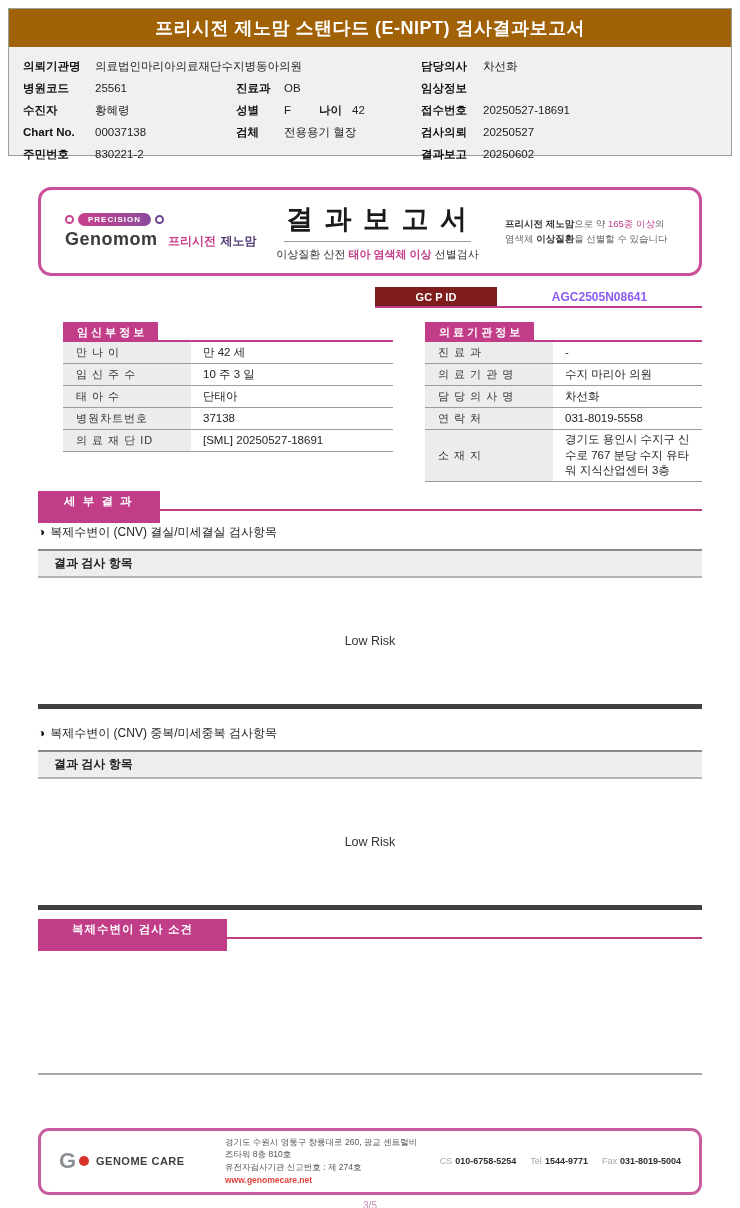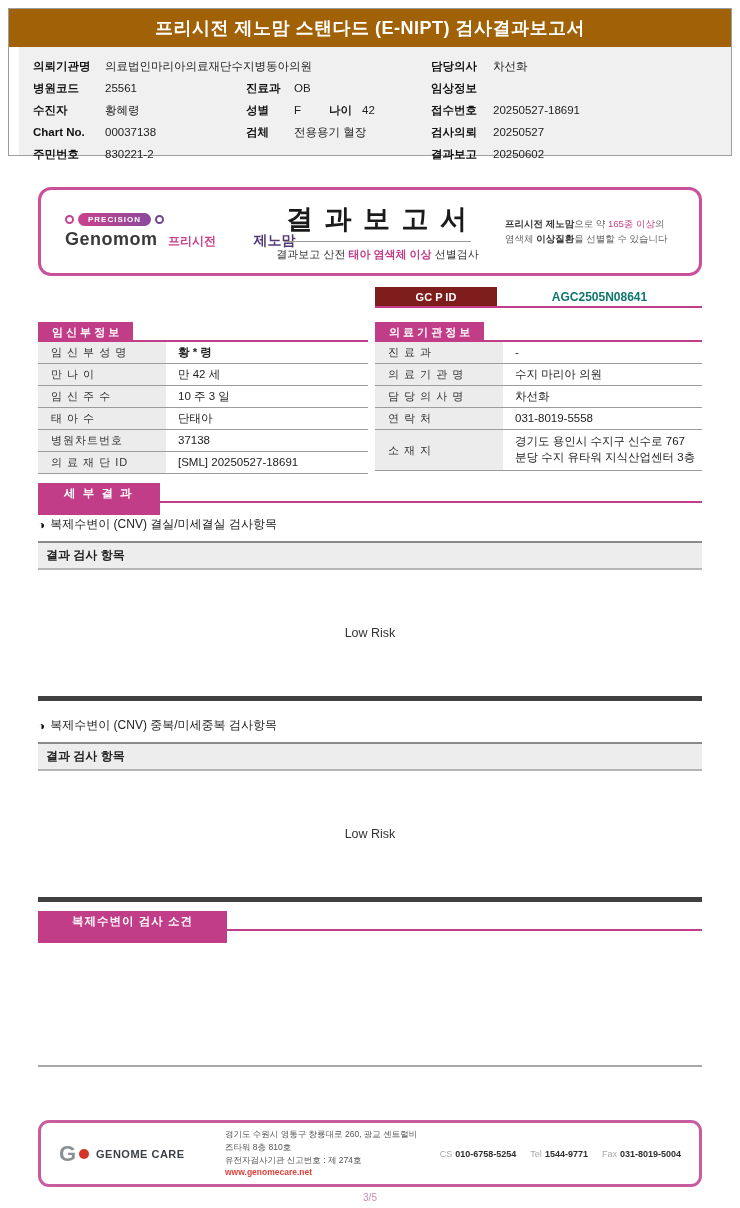--- a/index.html
+++ b/index.html
@@ -8,21 +8,21 @@
     font-family:"Liberation Sans","DejaVu Sans",sans-serif;
     color:#222; height:1208px; overflow:hidden; position:relative;
   }
 
   
   .top-block { margin:8px; border:1px solid #9aa0a0; }
   .teal-bar {
     background:#a16207; color:#fff; text-align:center;
     font-size:18px; font-weight:bold; padding:7px 0; letter-spacing:0.5px;
   }
-  .info-area { position:relative; background:#f0f0f0; height:108px; font-size:11.5px;margin-left:10px; }
+  .info-area { position:relative; background:#f0f0f0; height:108px; font-size:11.5px; }
   .info-col { position:absolute; top:8px; }
   .col1 { left:14px; }
   .col2 { left:227px; top:30px; }
   .col3 { left:412px; }
   .f-row { display:flex; height:22px; align-items:center; white-space:nowrap; }
   .f-label { font-weight:bold; color:#111; }
   .col1 .f-label { width:72px; }
   .col2 .f-label { width:48px; }
   .col3 .f-label { width:62px; }
   .f-label2 { font-weight:bold; margin-left:28px; margin-right:10px; }
@@ -42,48 +42,48 @@
   .ring-dot { width:9px; height:9px; border-radius:50%; border:2.5px solid #c9418d; }
   .ring-dot.purple { border-color:#6d4794; }
   .pill {
     background:linear-gradient(90deg,#c9418d,#8a4a9c); color:#fff;
     font-size:8px; font-weight:bold; letter-spacing:1px; padding:2px 10px;
     border-radius:8px;
   }
   .brand-row { margin-top:3px; font-weight:bold; white-space:nowrap; }
   .brand { font-size:18px; color:#3a3a3a; letter-spacing:0.5px; }
   .kr1 { font-size:12px; color:#c9418d; margin-left:6px; }
-  .kr2 { font-size:14px; color:#533a74;margin-left:33px; }
+  .kr2 { font-size:12px; color:#533a74; }
 
   .center-block { text-align:center; }
   .big-title { font-size:27px; font-weight:bold; color:#1a1a1a; letter-spacing:2px; }
   .title-divider { border-bottom:1px solid #9a9a9a; margin:4px 8px 5px; }
   .subtitle { font-size:11px; color:#333; }
   .subtitle b { font-weight:bold; }
 
   .right-note { width:170px; font-size:9.5px; color:#666; line-height:1.5; text-align:left; }
   .right-note b { color:#333; }
 
   
   .gcp-row {
     margin-top:11px; margin-left:337px; display:flex; height:21px;
     border-bottom:2px solid #c23d88;
   }
   .gcp-label {
     background:#7f1d1d; color:#fff; width:122px; font-size:11px; font-weight:bold;
     display:flex; align-items:center; justify-content:center;
   }
   .gcp-value {
-    flex:1; background:#fff; font-size:12px; font-weight:bold; color:#0f766e;
+    flex:1; background:#fff; font-size:12px; font-weight:bold; color:#8b5cf6;
     display:flex; align-items:center; justify-content:center;
   }
 
   
   .tables-row { display:flex; margin-top:14px; gap:7px; }
-  .tbl { width:330px; }
+  .tbl { width:330px;margin-left:25px; }
   .tbl.right { flex:1; }
   .tbl-head { border-bottom:2px solid #c23d88; height:20px; }
   .tbl-head-box {
     display:inline-block; background:#c23d88; color:#fff; font-size:11px;
     font-weight:bold; padding:3px 14px; height:20px;
   }
   .tr { display:flex; border-bottom:1px solid #9c9c9c; min-height:22px; align-items:stretch; }
   .tl {
     width:128px; background:#ececec; font-size:11px; color:#333;
     display:flex; align-items:center; padding-left:13px; letter-spacing:1px;
@@ -96,21 +96,21 @@
   .sec-head-box {
     display:inline-block; background:#c23d88; color:#fff; font-size:11.5px;
     font-weight:bold; padding:3px 26px; height:32px; letter-spacing:2px;
   }
   .sec-head-box.wide { letter-spacing:1px; padding:3px 34px; }
   .bullet-row { margin-top:13px; font-size:12px; color:#222; display:flex; align-items:center; gap:5px; }
   .half-circle { font-size:12px; color:#111; }
   .result-bar {
     margin-top:8px; background:#ededed; border-top:2px solid #8a8a8a;
     border-bottom:2px solid #b5b5b5; font-size:12px; font-weight:bold;
-    padding:4px 8px; color:#222;
+    padding:4px 16px; color:#222;
   }
   .result-zone {
     height:131px; display:flex; align-items:center; justify-content:center;
     font-size:12.5px; color:#333; border-bottom:5px solid #404040;
   }
 
   .findings-spacer { height:136px; border-bottom:2px solid #a8a8a8; }
 
   
   .footer-frame {
@@ -215,40 +215,36 @@
       </div>
       <div class="brand-row">
         <span class="brand">Genomom</span>
         <span class="kr1">프리시전</span>
         <span class="kr2">제노맘</span>
       </div>
     </div>
     <div class="center-block">
       <div class="big-title">결 과 보 고 서</div>
       <div class="title-divider"></div>
-      <div class="subtitle"><span>결과보고 산전 </span><b class="accent">태아 염색체 이상</b><span> 선별검사</span></div>
+      <div class="subtitle"><span>이상질환 산전 </span><b class="accent">태아 염색체 이상</b><span> 선별검사</span></div>
     </div>
     <div class="right-note">
       <div><b>프리시전 제노맘</b><span>으로 약 </span><span class="accent">165종 이상</span><span>의</span></div>
       <div><span>염색체 </span><b>이상질환</b><span>을 선별할 수 있습니다</span></div>
     </div>
   </div>
 
   <div class="gcp-row">
     <div class="gcp-label">GC P ID</div>
     <div class="gcp-value">AGC2505N08641</div>
   </div>
 
   <div class="tables-row">
     <div class="tbl">
       <div class="tbl-head"><span class="tbl-head-box">임 신 부 정 보</span></div>
-      <div class="tr">
-          <span class="tl">임 신 부 성 명</span>
-          <span class="tv bold">황 * 령</span>
-        </div>
       <div class="tr">
           <span class="tl">만      나      이</span>
           <span class="tv">만 42 세</span>
         </div>
       <div class="tr">
           <span class="tl">임   신   주   수</span>
           <span class="tv">10 주 3 일</span>
         </div>
       <div class="tr">
           <span class="tl">태      아      수</span>

